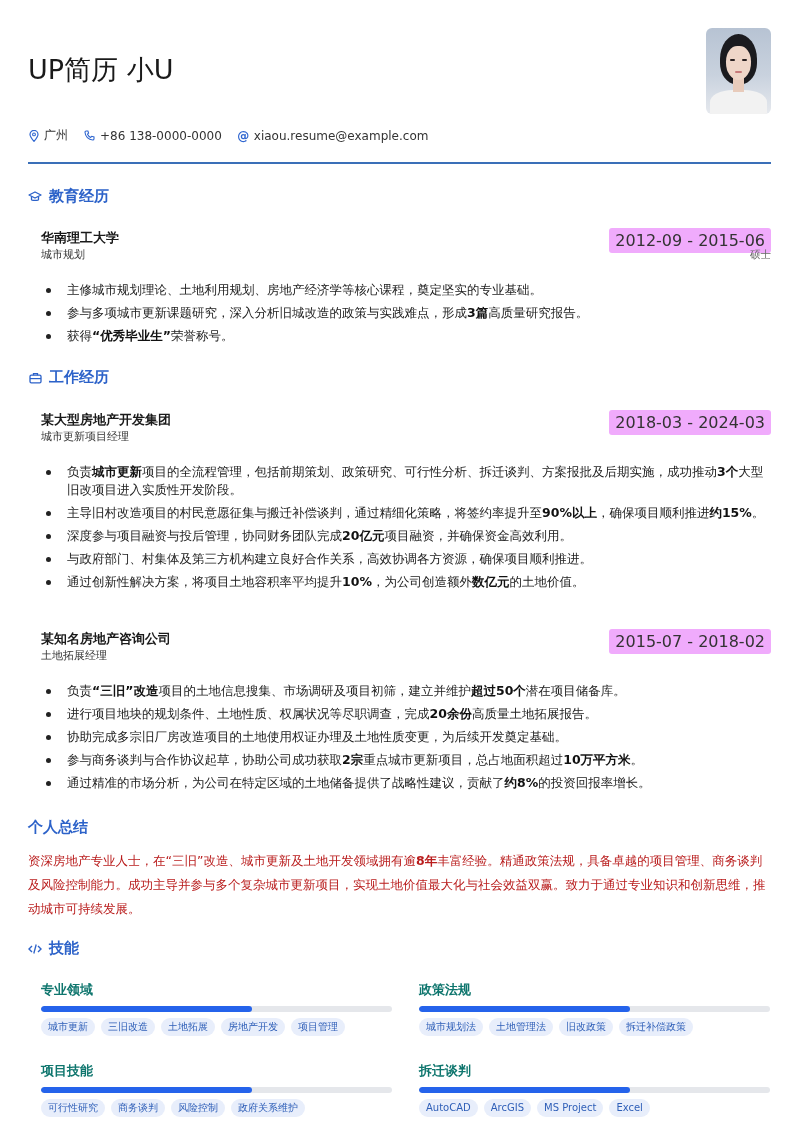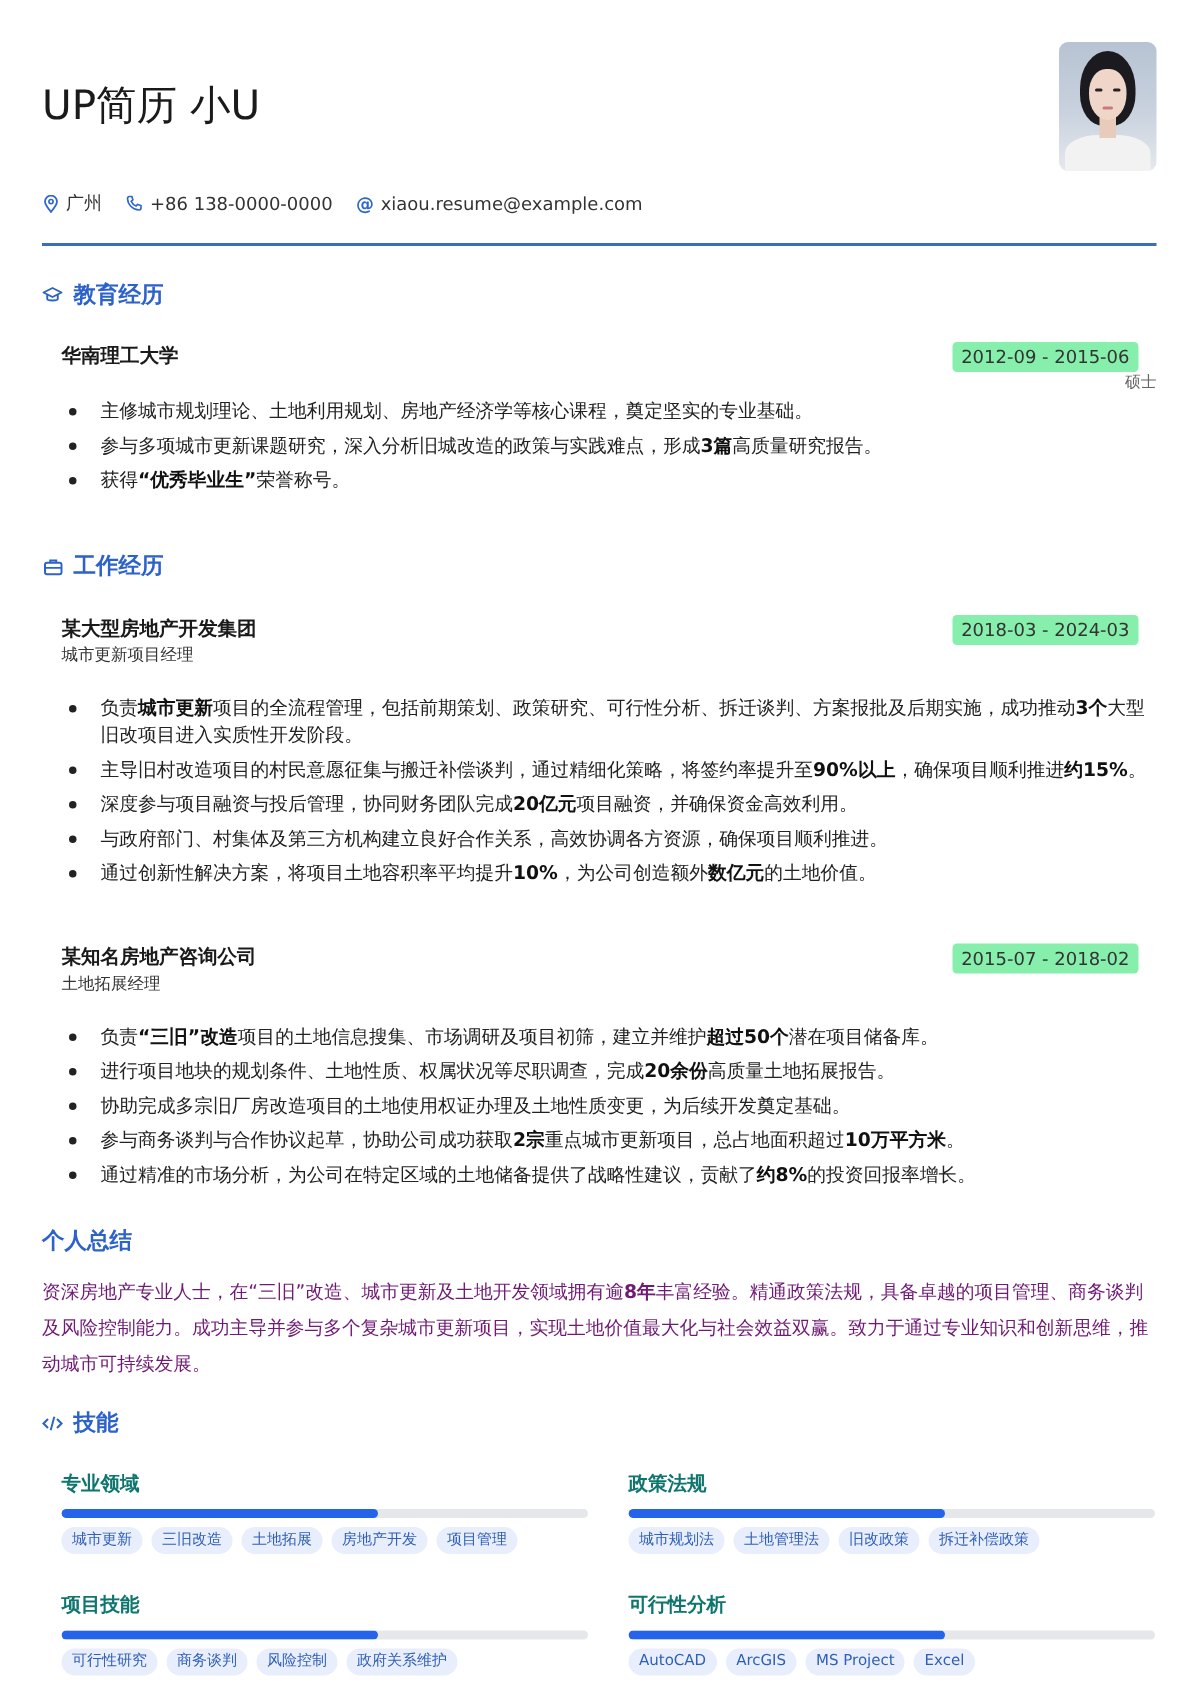--- a/index.html
+++ b/index.html
@@ -24,28 +24,28 @@
   .divider { position: absolute; left: 28px; top: 162px; width: 743px; height: 2px; background: #3a6fb8; }
 
   
   .sec-title { position: absolute; left: 28px; display: flex; align-items: center; font-size: 15px; font-weight: 700; color: #2c62c9; }
   .sec-title .sic { width: 14px; height: 14px; margin-right: 7px; display: inline-flex; align-items: center; justify-content: center; color: #2c62c9; }
 
   
   .entry { position: absolute; left: 41px; width: 730px; }
   .entry .org { font-size: 13px; font-weight: 700; color: #1a1a1a; line-height: 18px; }
   .entry .role { font-size: 11px; color: #333; line-height: 16px; }
-  .entry .date { position: absolute; right: 12px; top: -1px; font-size: 12px; color: #333; background: #86efac; border-radius: 3px; padding: 3px 6px; }
+  .entry .date { position: absolute; right: 0; top: -1px; font-size: 16px; color: #333; background: #f0abfc; border-radius: 3px; padding: 3px 6px; }
   .entry .degree { position: absolute; right: 0; top: 19px; font-size: 10.5px; color: #666; }
   .bullets { list-style: none; margin-top: 18px; }
   .bullets li { position: relative; padding-left: 26px; font-size: 12.5px; line-height: 18px; color: #222; margin-bottom: 5px; }
   .bullets li::before { content: ""; position: absolute; left: 5px; top: 7px; width: 5px; height: 5px; background: #222; border-radius: 50%; }
   .bullets b { font-weight: 700; color: #111; }
 
-  .summary { position: absolute; left: 28px; top: 849px; width: 745px; font-size: 12.5px; line-height: 24px; color: #701a75; }
+  .summary { position: absolute; left: 28px; top: 849px; width: 745px; font-size: 12.5px; line-height: 24px; color: #b91c1c; }
   .summary b { font-weight: 700; }
 
   
   .skill { position: absolute; width: 351px; }
   .skill .sk-title { font-size: 13px; font-weight: 700; color: #0f766e; line-height: 18px; }
   .skill .bar { margin-top: 7px; width: 351px; height: 6px; background: #e5e7eb; border-radius: 3px; overflow: hidden; }
   .skill .bar .fill { height: 6px; background: #2563eb; border-radius: 3px; }
   .skill .tags { display: flex; flex-wrap: wrap; margin-top: 6px; }
   .skill .tag { font-size: 10px; color: #2f5fb8; background: #e8eefb; border-radius: 9px; padding: 2px 7px; margin-right: 6px; line-height: 14px; }
 </style>
@@ -97,20 +97,21 @@
       <svg width="14" height="12" viewBox="0 0 14 12">
           <path d="M1 4 L7 1 L13 4 L7 7 Z" fill="none" stroke="#2c62c9" stroke-width="1.3" stroke-linejoin="round"></path>
           <path d="M3.5 5.4 V8.4 C3.5 9.6 10.5 9.6 10.5 8.4 V5.4" fill="none" stroke="#2c62c9" stroke-width="1.3"></path>
         </svg>
     </span>
     <span>教育经历</span>
   </div>
 
   <div class="entry" style="top:229px">
     <div class="org">华南理工大学</div>
+    <div class="role">城市规划</div>
     <div class="date">2012-09 - 2015-06</div>
     <div class="degree">硕士</div>
     <ul class="bullets">
         <li><span>主修城市规划理论、土地利用规划、房地产经济学等核心课程，奠定坚实的专业基础。</span></li>
         <li><span>参与多项城市更新课题研究，深入分析旧城改造的政策与实践难点，形成</span><b>3篇</b><span>高质量研究报告。</span></li>
         <li><span>获得</span><b>“优秀毕业生”</b><span>荣誉称号。</span></li>
       </ul>
   </div>
 
   <div class="sec-title" style="top:368px">
@@ -200,21 +201,21 @@
       </div>
     <div class="tags">
         <span class="tag">城市规划法</span>
         <span class="tag">土地管理法</span>
         <span class="tag">旧改政策</span>
         <span class="tag">拆迁补偿政策</span>
       </div>
   </div>
 
   <div class="skill" style="left:419px; top:1062px">
-    <div class="sk-title">可行性分析</div>
+    <div class="sk-title">拆迁谈判</div>
     <div class="bar">
         <div class="fill" style="width: 60%;"></div>
       </div>
     <div class="tags">
         <span class="tag">AutoCAD</span>
         <span class="tag">ArcGIS</span>
         <span class="tag">MS Project</span>
         <span class="tag">Excel</span>
       </div>
   </div>

